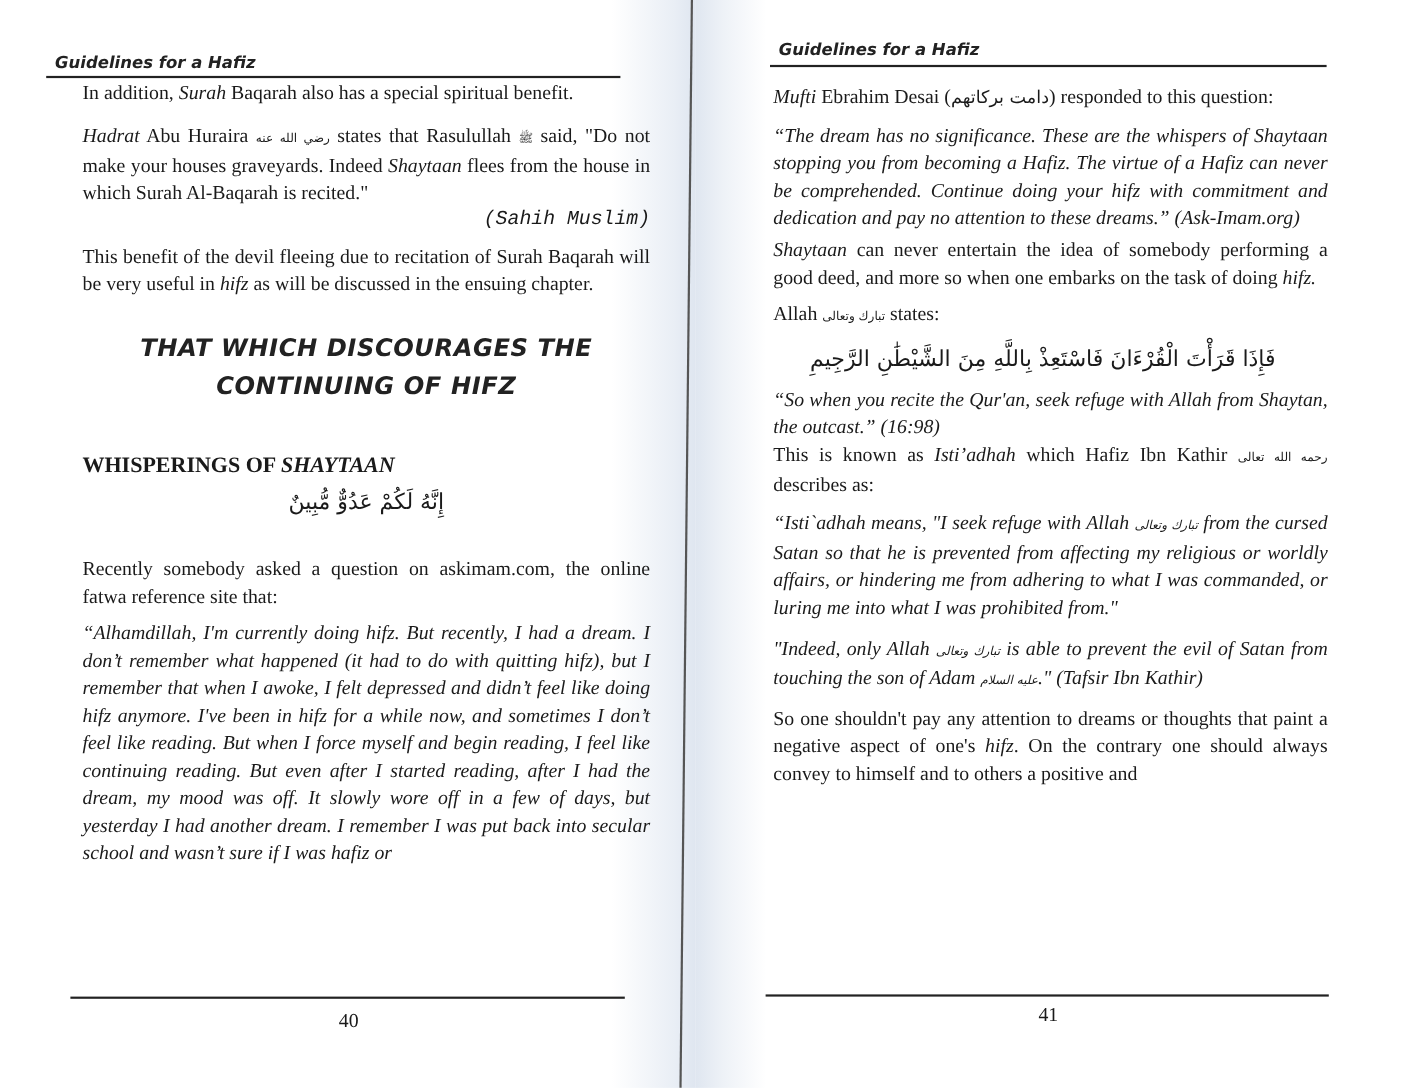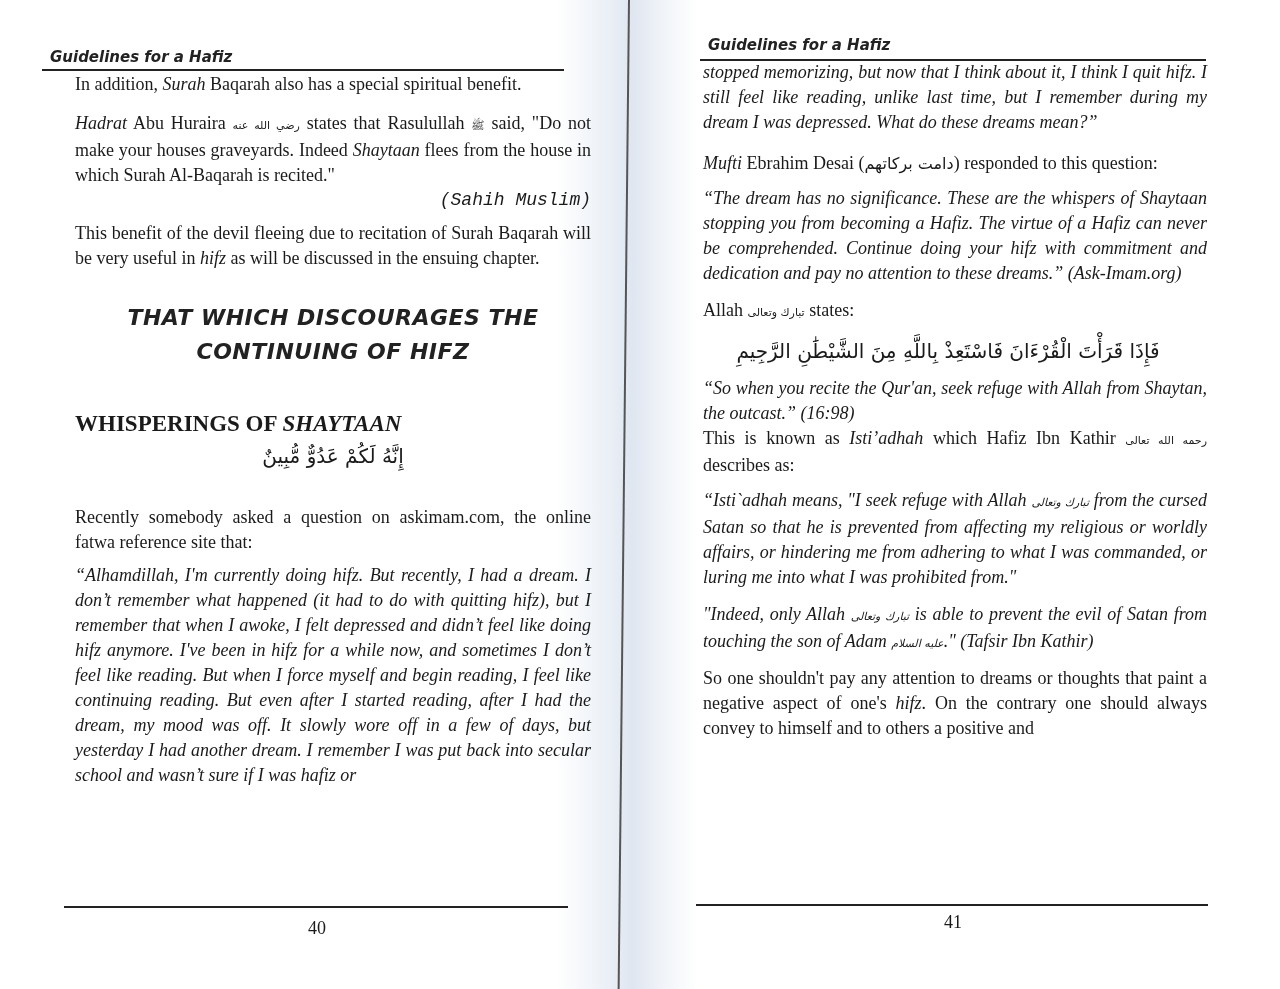--- a/index.html
+++ b/index.html
@@ -9,21 +9,21 @@
   .page-right { left:632px; width:648px; background:linear-gradient(to right,#dfe6f0 0%,#eef2f7 4%,#ffffff 10%,#ffffff 100%); }
   .gutter-line { position:absolute; left:628px; top:0; width:2px; height:989px; background:#555; transform:rotate(0.6deg); transform-origin:top; }
   .header { position:absolute; font-family:"DejaVu Sans", sans-serif; font-style:italic; font-weight:bold; font-size:15px; color:#222; }
   .rule { position:absolute; height:2px; background:#222; }
   .body { position:absolute; font-size:18px; line-height:25px; text-align:justify; }
   .body p { margin:0; }
   .it { font-style:italic; }
   .gap { height:14px; }
   .right-align { text-align:right;font-family:Liberation Mono, monospace; }
   .chapter { font-family:"DejaVu Sans", sans-serif; font-weight:bold; font-style:italic; font-size:22px; text-align:center; line-height:34px; color:#222; letter-spacing:0.5px; }
-  .subhead { font-size:23px; font-weight:bold; }
+  .subhead { font-size:20px; font-weight:bold; }
   .arabic { direction:rtl; text-align:center; font-family:"DejaVu Sans", sans-serif; font-size:20px; }
   .honor { font-family:"DejaVu Sans", sans-serif; font-size:11px; }
   .pnum { position:absolute; font-size:18px; }
 </style>
 </head>
 <body>
 
 <div class="page page-left">
   <div class="header" style="left:50px;top:48px;">Guidelines for a Hafiz</div>
   <div class="rule" style="left:42px;top:69px;width:522px;"></div>
@@ -51,26 +51,26 @@
   </div>
   <div class="rule" style="left:64px;top:906px;width:504px;height:2px;"></div>
   <div class="pnum" style="left:308px;top:918px;">40</div>
 </div>
 
 <div class="page page-right">
   <div class="header" style="left:76px;top:36px;">Guidelines for a Hafiz</div>
   <div class="rule" style="left:68px;top:59px;width:506px;"></div>
 
   <div class="body" style="left:71px;top:60px;width:504px;">
-    <p class="it">stopped memorizing, but now that I think about it, I think I quit hifz. I still feel like reading, unlike last time, but I remember during my dream I was depressed. What do these dreams mean?”</p>
     <div style="height:16px"></div>
     <p><span class="it">Mufti</span><span> Ebrahim Desai (</span><span class="honor" style="font-size:16px">دامت بركاتهم</span><span>) responded to this question:</span></p>
     <div style="height:10px"></div>
     <p class="it">“The dream has no significance. These are the whispers of Shaytaan stopping you from becoming a Hafiz. The virtue of a Hafiz can never be comprehended. Continue doing your hifz with commitment and dedication and pay no attention to these dreams.” (Ask-Imam.org)</p>
     <div style="height:4px"></div>
+    <p><span class="it">Shaytaan</span><span> can never entertain the idea of somebody performing a good deed, and more so when one embarks on the task of doing </span><span class="it">hifz.</span></p>
     <div style="height:8px"></div>
     <p><span>Allah </span><span class="honor">تبارك وتعالى</span><span> states:</span></p>
     <p class="arabic" style="margin-top:14px;margin-right:14px">فَإِذَا قَرَأْتَ الْقُرْءَانَ فَاسْتَعِذْ بِاللَّهِ مِنَ الشَّيْطَٰنِ الرَّجِيمِ</p>
     <div style="height:12px"></div>
     <p class="it">“So when you recite the Qur'an, seek refuge with Allah from Shaytan, the outcast.” (16:98)</p>
     <p><span>This is known as </span><span class="it">Isti’adhah</span><span> which Hafiz Ibn Kathir </span><span class="honor">رحمه الله تعالى</span><span> describes as:</span></p>
     <div style="height:10px"></div>
     <p class="it"><span>“Isti`adhah means, "I seek refuge with Allah </span><span class="honor">تبارك وتعالى</span><span> from the cursed Satan so that he is prevented from affecting my religious or worldly affairs, or hindering me from adhering to what I was commanded, or luring me into what I was prohibited from."</span></p>
     <div style="height:12px"></div>
     <p class="it"><span>"Indeed, only Allah </span><span class="honor">تبارك وتعالى</span><span> is able to prevent the evil of Satan from touching the son of Adam </span><span class="honor">عليه السلام</span><span>." (Tafsir Ibn Kathir)</span></p>

